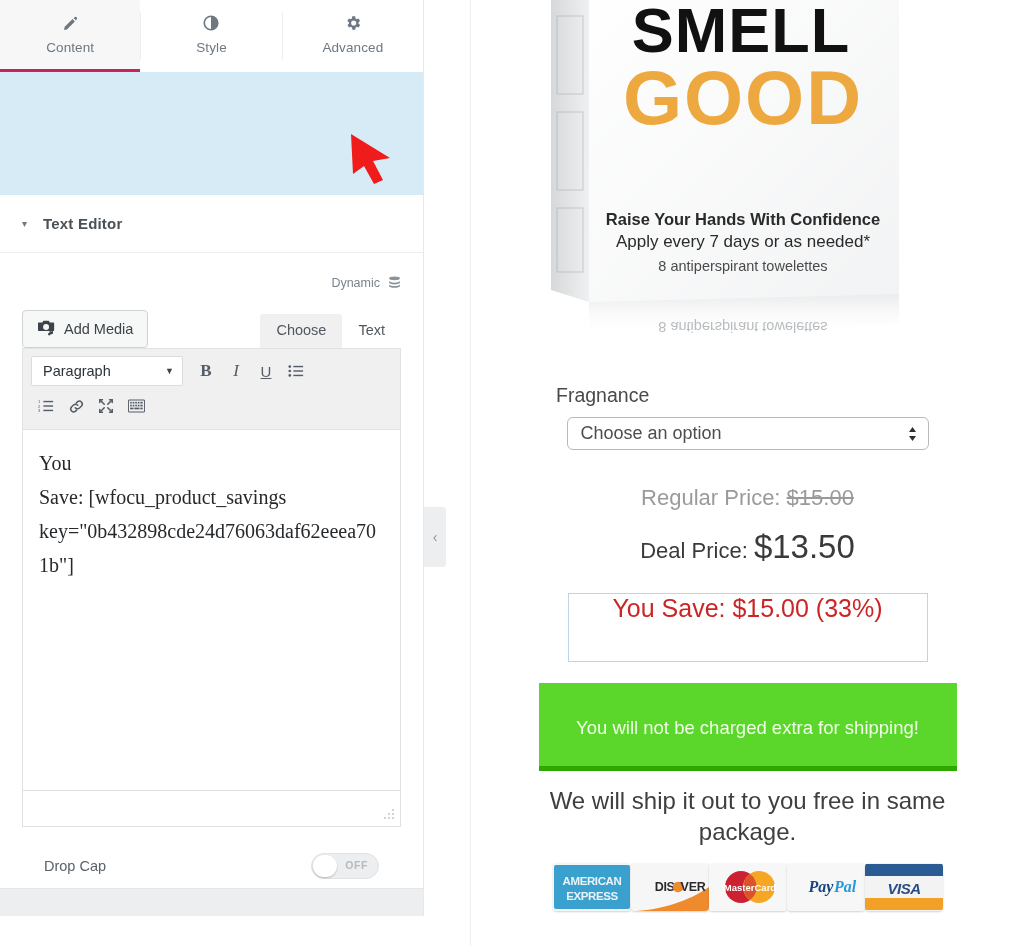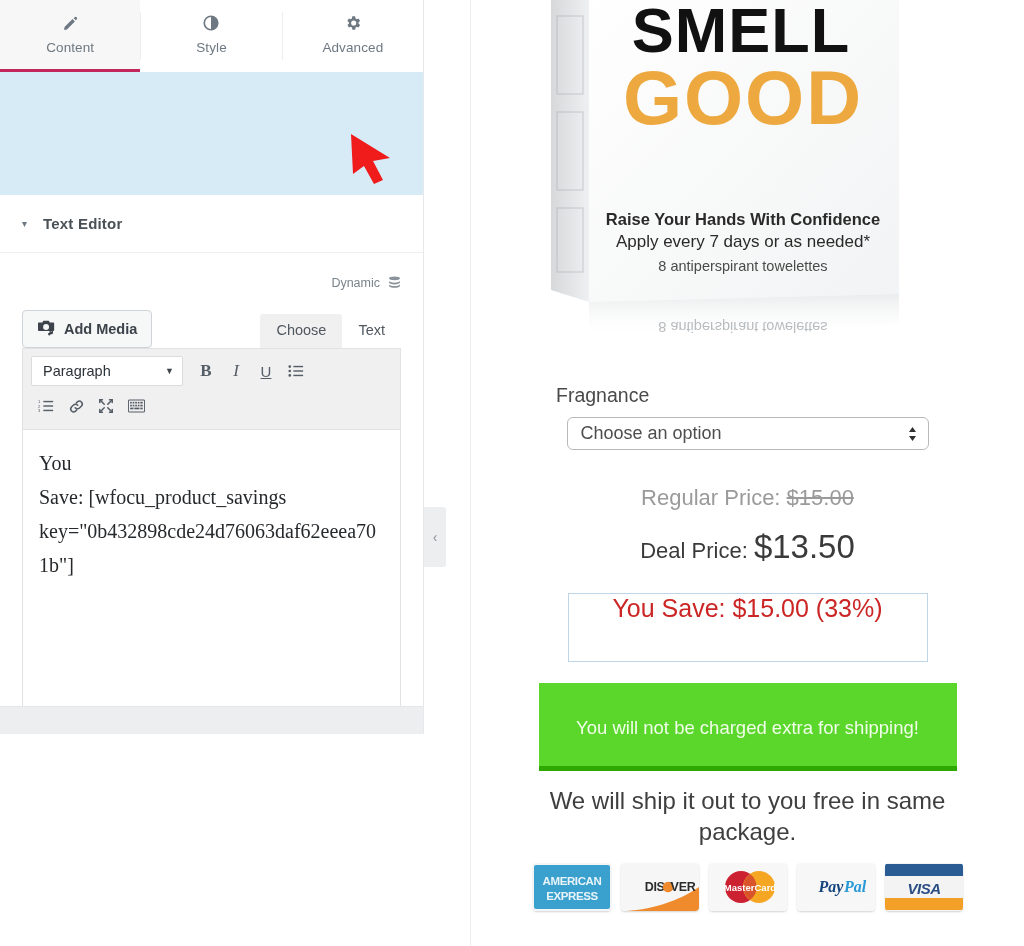--- a/index.html
+++ b/index.html
@@ -7,21 +7,21 @@
     width: 1024px; height: 946px;
     font-family: "Liberation Sans", sans-serif;
     background: #ffffff;
     overflow: hidden;
   }
   #root { position: relative; width: 1024px; height: 946px; }
 
   
   #left-panel {
     position: absolute; left: 0; top: 0;
-    width: 424px; height: 734px;
+    width: 424px; height: 916px;
     background: #ffffff;
     border-right: 1px solid #e6e9ec;
     overflow: hidden;
   }
 
   
   #tabs { display: flex; height: 72px; background: #ffffff; }
   .tab {
     flex: 1; display: flex; flex-direction: column;
     align-items: center; justify-content: flex-start;
@@ -61,21 +61,21 @@
   #dynamic-row { display: flex; justify-content: flex-end; align-items: center; gap: 8px; height: 24px; }
   #dynamic-row .dyn-lbl { font-size: 12.5px; color: #7a848c; }
   #dynamic-row .dyn-ico { color: #8a939b; display: flex; }
 
   #media-row { display: flex; align-items: flex-end; margin-top: 11px; position: relative; height: 42px; }
   #add-media {
     display: inline-flex; align-items: center; gap: 8px;
     border: 1px solid #cfd3d7; background: #f6f7f7; border-radius: 4px;
     height: 38px; padding: 0 14px; cursor: pointer;
   }
-  #add-media .lbl { font-size: 14.5px; color: #3c434a; font-weight: bold; }
+  #add-media .lbl { font-size: 14.5px; color: #3c434a; font-weight: normal; }
   #media-tabs { position: absolute; right: 0px; bottom: 0; display: flex; align-items: flex-end; }
   .med-tab {
     font-size: 14.5px; color: #50575e; padding: 8px 16px 10px 16px; cursor: pointer;
     border-radius: 3px 3px 0 0;
   }
   .med-tab.active { background: #f0f0f1; }
 
   
   #tool-box { background: #f0f0f1; border: 1px solid #e2e2e3; border-bottom: none; padding: 7px 8px 8px 8px; }
   .tool-row { display: flex; align-items: center; gap: 0; }
@@ -176,21 +176,21 @@
     margin: 21px auto 0 auto; width: 418px; height: 88px;
     background: #5bd72c; border-bottom: 5px solid #2ea800;
     display: flex; flex-direction: column; align-items: center; justify-content: center;
     cursor: pointer;
   }
   #cta .l1 { font-size: 23.5px; color: #fff; font-weight: bold; letter-spacing: .2px; }
   #cta .l2 { font-size: 18.5px; color: #f0fde8; margin-top: 7px; }
 
   #ship-note { text-align: center; margin-top: 14px; font-size: 24px; line-height: 31px; color: #3f3f3f; padding: 0 30px; }
 
-  #pay-row { display: flex; justify-content: center; gap: 10px; margin-top: 16px; }
+  #pay-row { display: flex; justify-content: center; margin-top: 16px; }
   .pay { width: 78px; height: 48px; border-radius: 4px; overflow: hidden; box-shadow: 0 1px 2px rgba(0,0,0,.18); }
 </style>
 </head>
 <body>
 
 <div id="root">
 
   <div id="left-panel">
 
     <div id="tabs">

